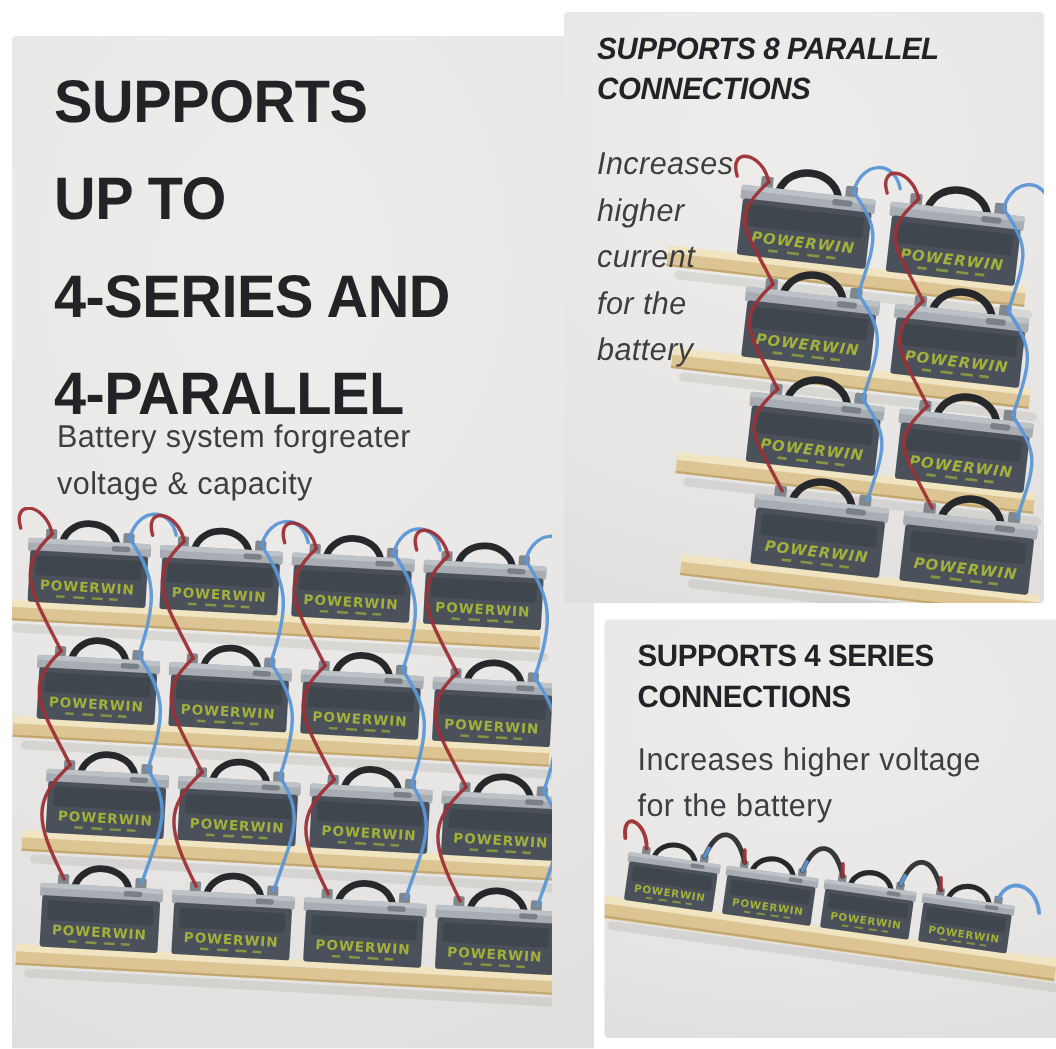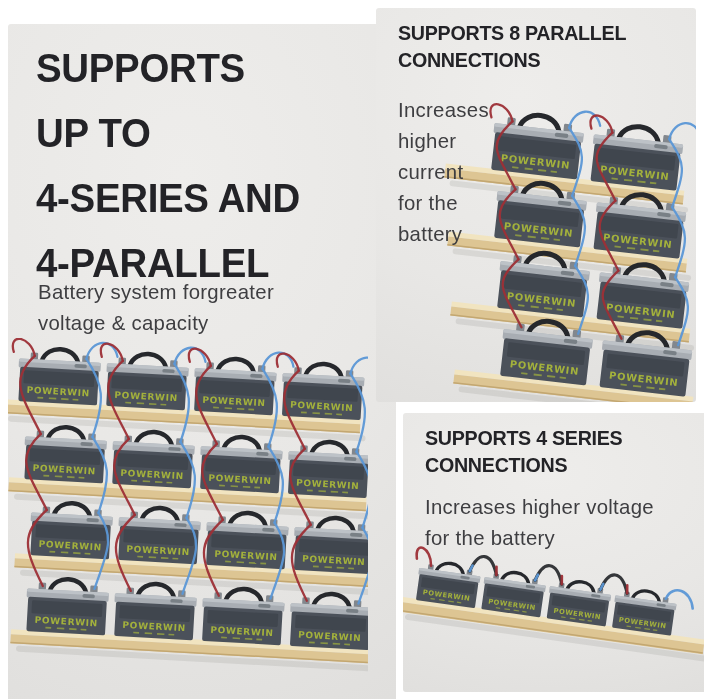--- a/index.html
+++ b/index.html
@@ -7,21 +7,21 @@
     width:704px;height:699px;background:#ffffff;
     font-family:"Liberation Sans", sans-serif;
     -webkit-font-smoothing:antialiased;
   }
   .page{position:relative;width:704px;height:699px;background:#ffffff;overflow:hidden;}
   .panel{
     position:absolute;border-radius:3px;overflow:hidden;
     background:radial-gradient(130% 95% at 45% 22%, #eeedeb 0%, #e8e7e5 52%, #dedddb 100%);
   }
   .panel-left{left:8px;top:24px;width:388px;height:684px;}
-  .panel-top-right{left:376px;top:8px;width:320px;height:394px;}
+  .panel-top-right{left:376px;top:8px;width:320px;height:394px;font-style:italic;}
   .panel-bottom-right{left:376px;top:413px;width:320px;height:279px;margin-left:27px;}
 
   .heading{position:absolute;margin:0;color:#232327;font-weight:700;z-index:2;
     transform:scaleX(0.96);transform-origin:left top;letter-spacing:-0.3px;}
   .heading span{display:block;}
   .heading-xl{left:28px;top:12px;font-size:40px;line-height:65px;}
   .heading-md{left:22px;top:12px;font-size:20.5px;line-height:26.5px;}
 
   .bodytext{position:absolute;margin:0;color:#3e3e41;z-index:2;
     transform:scaleX(0.97);transform-origin:left top;letter-spacing:0.3px;}

